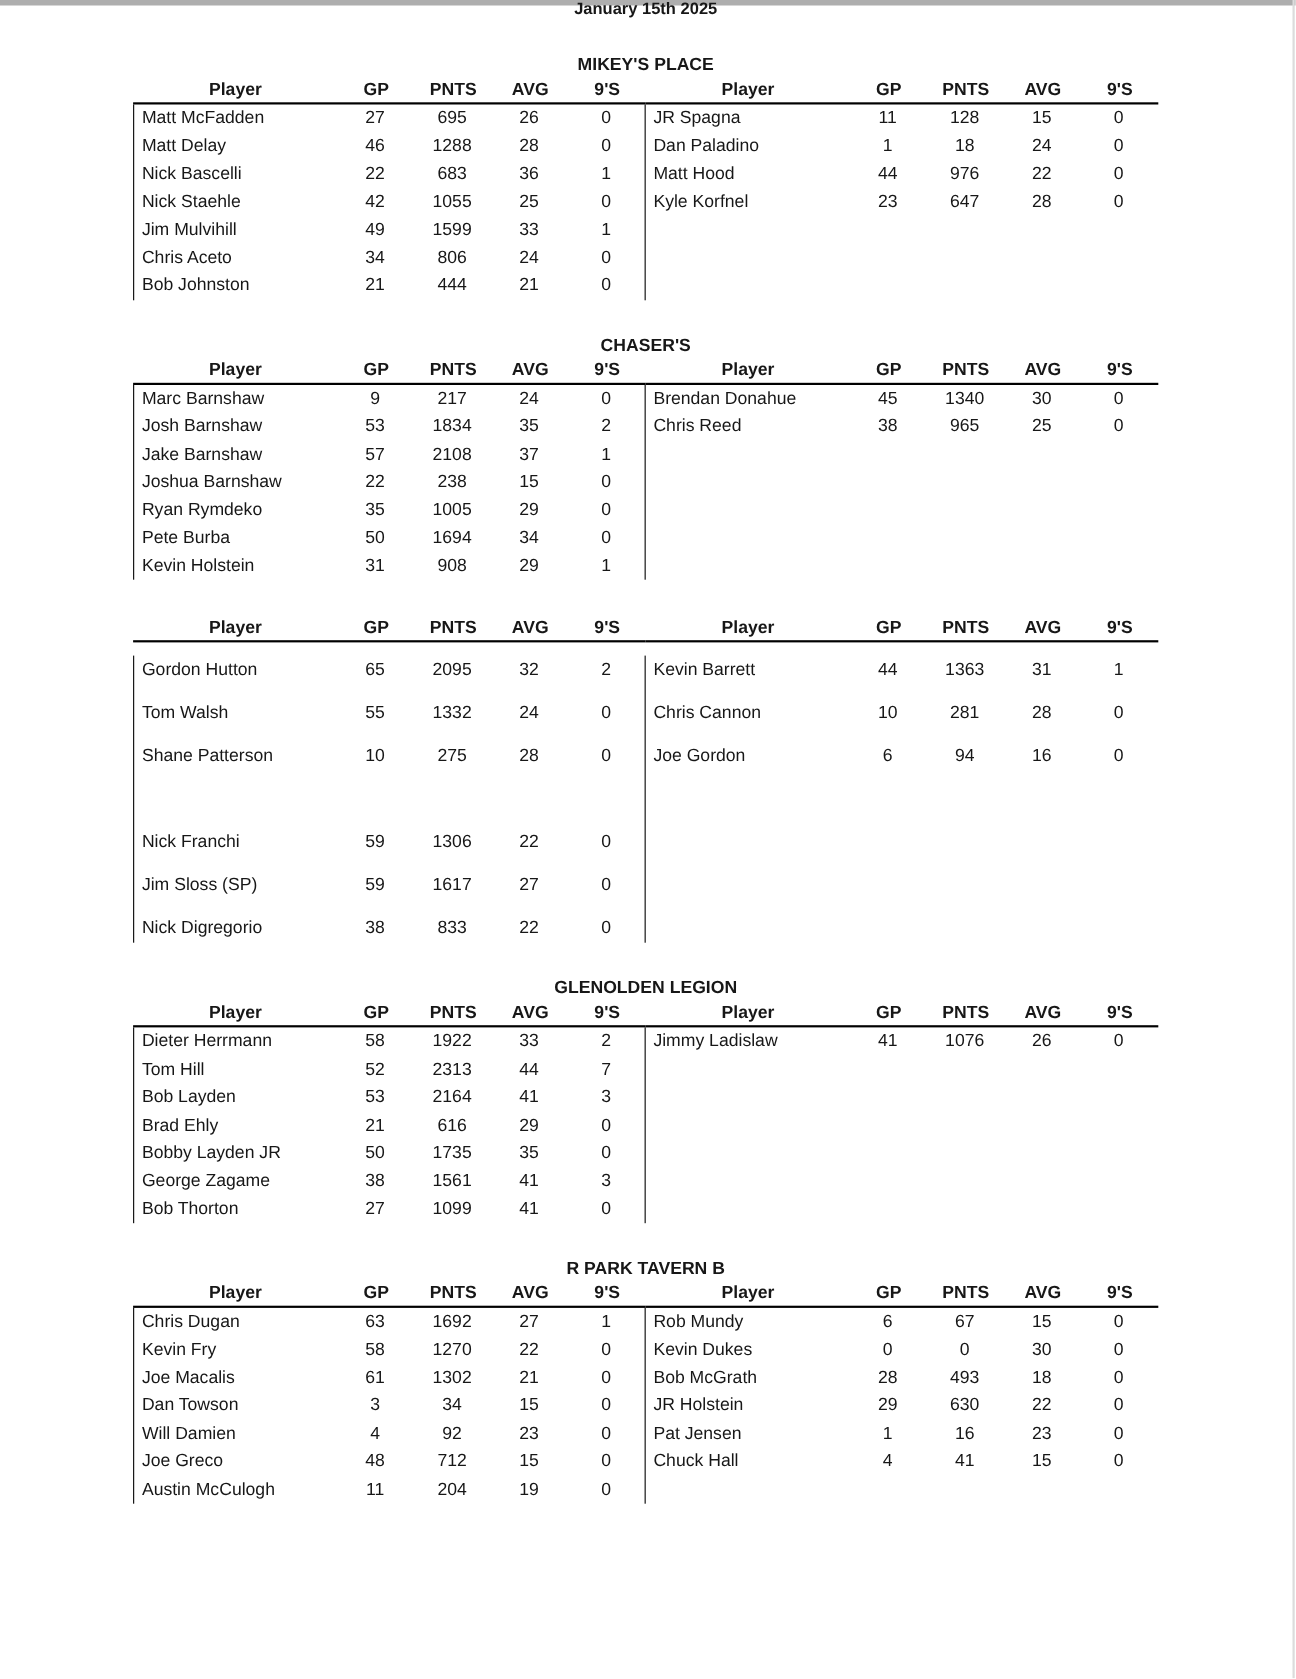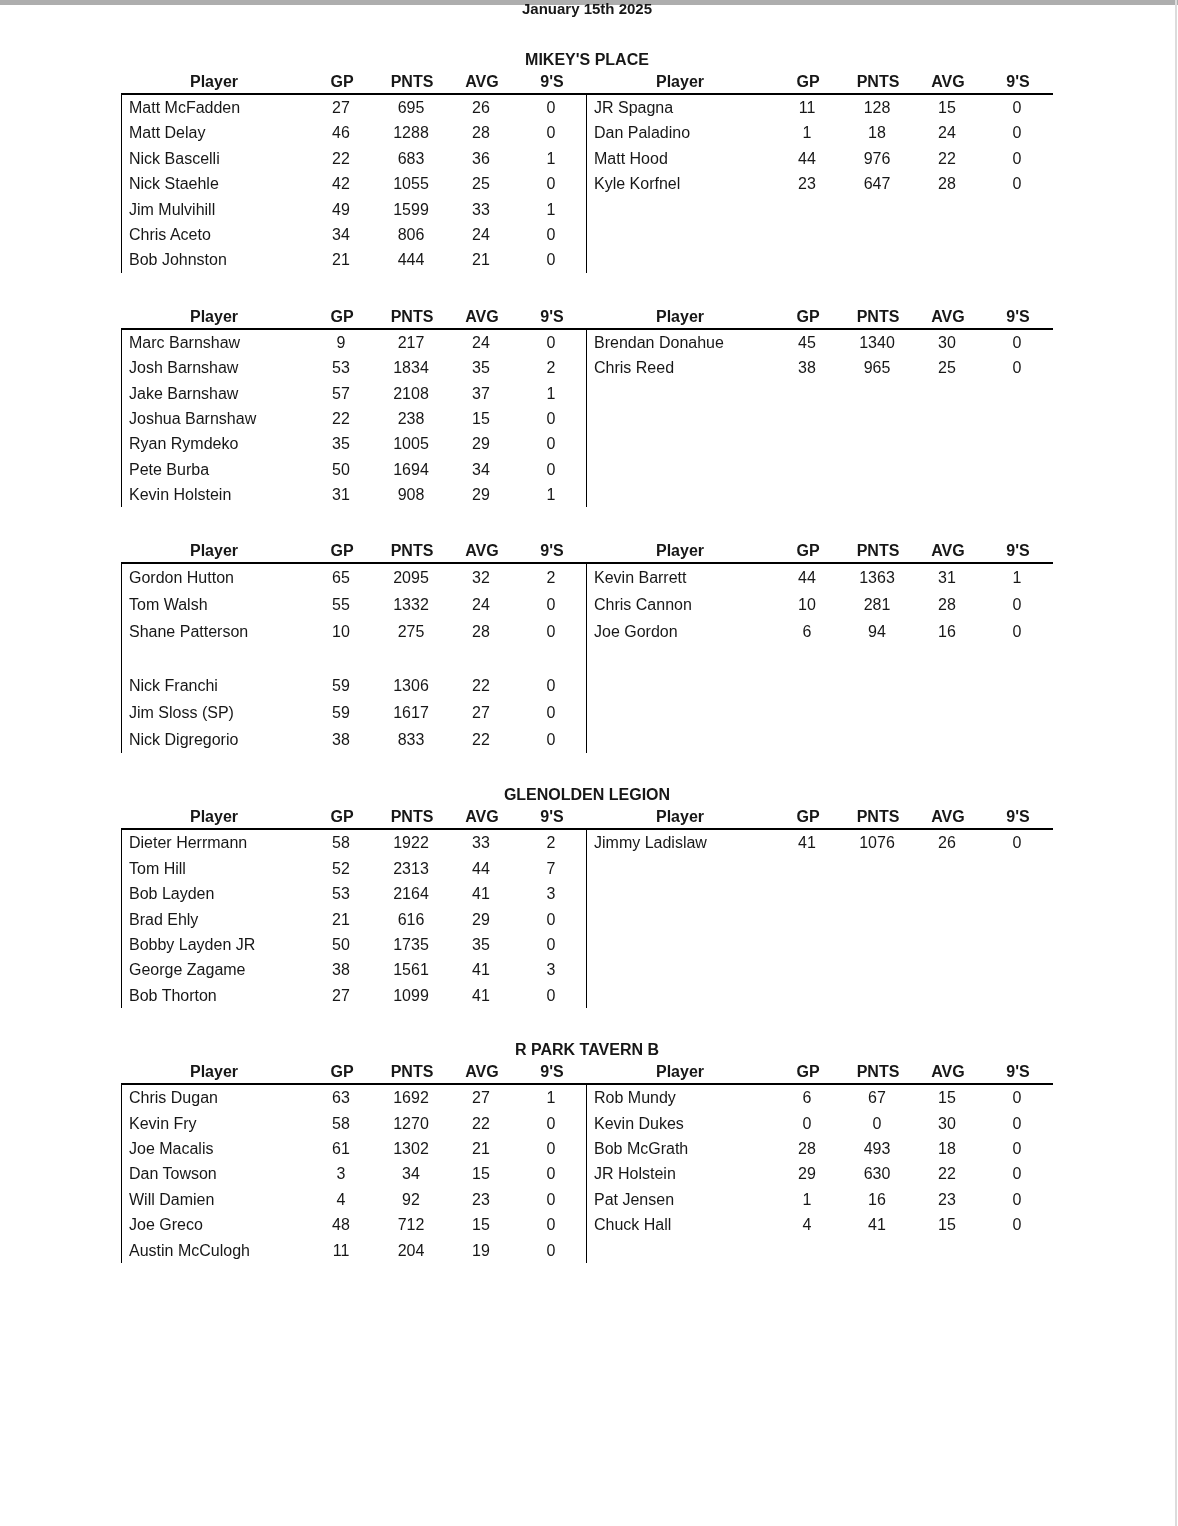--- a/index.html
+++ b/index.html
@@ -82,21 +82,21 @@
     border-right: 1px solid #000;
   }
   .row {
     display: grid;
     grid-template-columns: 185px 70px 70px 70px 70px;
     height: 25.4px;
     line-height: 25.4px;
     font-size: 16px;
   }
   .table.left .row { grid-template-columns: 184px 70px 70px 70px 70px; }
-  .section.tall .row { height: 27px; line-height: 27px; }
+  .section.tall .row { height: 27px; line-height: 27px; margin-top: 12px; }
   .cell-name {
     text-align: left;
     padding-left: 7px;
     white-space: nowrap;
     overflow: hidden;
   }
   .cell-num { text-align: center; }
 </style>
 </head>
 <body>
@@ -207,20 +207,21 @@
                 <div class="cell-num">647</div>
                 <div class="cell-num">28</div>
                 <div class="cell-num">0</div>
               </div>
             </div>
           </div>
       </div>
     </div>
 
     <div class="section">
+      <div class="section-title">CHASER'S</div>
       <div class="tables">
         <div class="table left">
             <div class="hdr">
               <div>Player</div>
               <div>GP</div>
               <div>PNTS</div>
               <div>AVG</div>
               <div>9'S</div>
             </div>
             <div class="rows">

